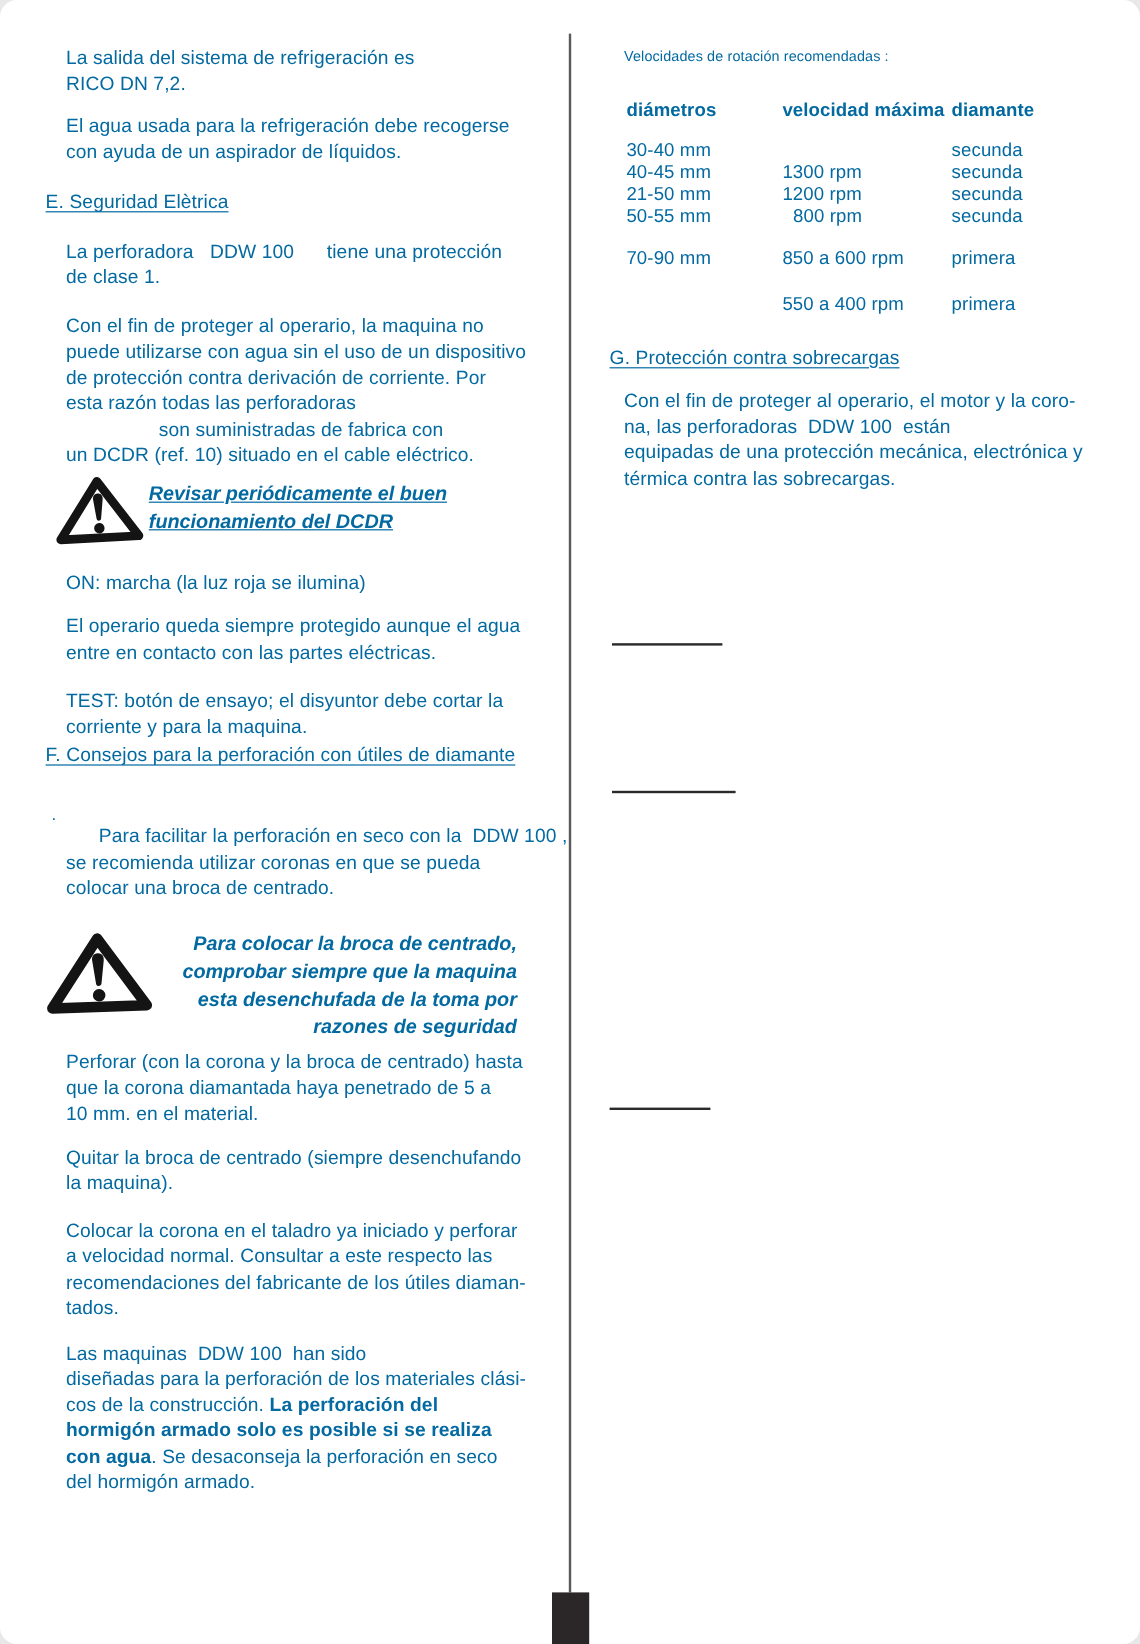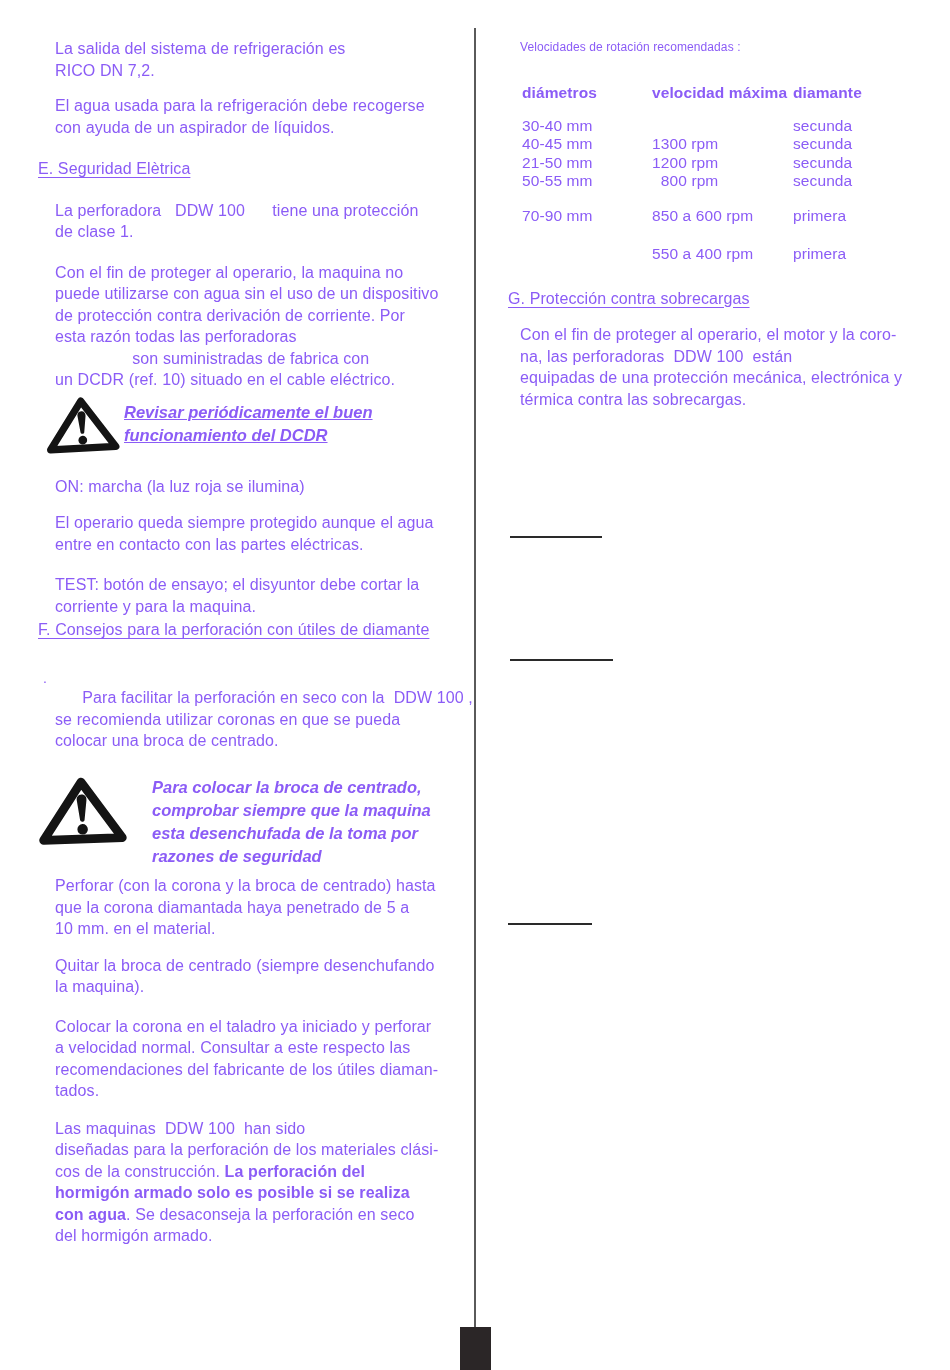--- a/index.html
+++ b/index.html
@@ -2,21 +2,22 @@
 <html><head>
 <meta charset="utf-8">
 <style>
   html,body{margin:0;padding:0;background:#e8e8e8;}
   .page{
     position:relative;
     width:950px;height:1370px;
     background:#ffffff;
     overflow:hidden;
     font-family:"Liberation Sans","DejaVu Sans",sans-serif;
-    color:#8b5cf6;
+    color:#0369a1;
+    border-radius:14px;
     -webkit-font-smoothing:antialiased;
   }
   
   .divider{position:absolute;left:474px;top:28px;width:2px;height:1299px;background:#5a5a5a;}
   .bottom-box{position:absolute;left:460px;top:1327px;width:31px;height:43px;background:#2b2627;}
 
   .col{position:absolute;top:30px;}
   .col-left{left:38px;width:436px;}
   .col-right{left:508px;width:442px;}
 
@@ -34,21 +35,21 @@
   .b{font-weight:700;}
 
   
   .p1{margin-top:8px;}
   .p2{margin-top:14px;}
   .h-e{margin-top:20px;}
   .p3{margin-top:20px;}
   .p4{margin-top:19px;}
   .warn{display:flex;align-items:flex-start;}
   .w1{margin-top:5px;}
-  .w2{margin-top:3px;}
+  .w2{margin-top:3px;text-align:right;}
   .tri{flex:0 0 auto;display:block;}
   .tri1{width:84px;height:58px;margin-left:2px;transform:rotate(-3deg);}
   .tri2{width:88px;height:70px;margin-left:0px;transform:rotate(-2deg);}
   .warn-text{
     font-weight:700;font-style:italic;
     font-size:16.5px;line-height:23px;white-space:pre;
   }
   .wt1{padding-top:5px;text-decoration:underline;}
   .wt2{margin-left:26px;padding-top:0px;}
   .p5{margin-top:16px;}

